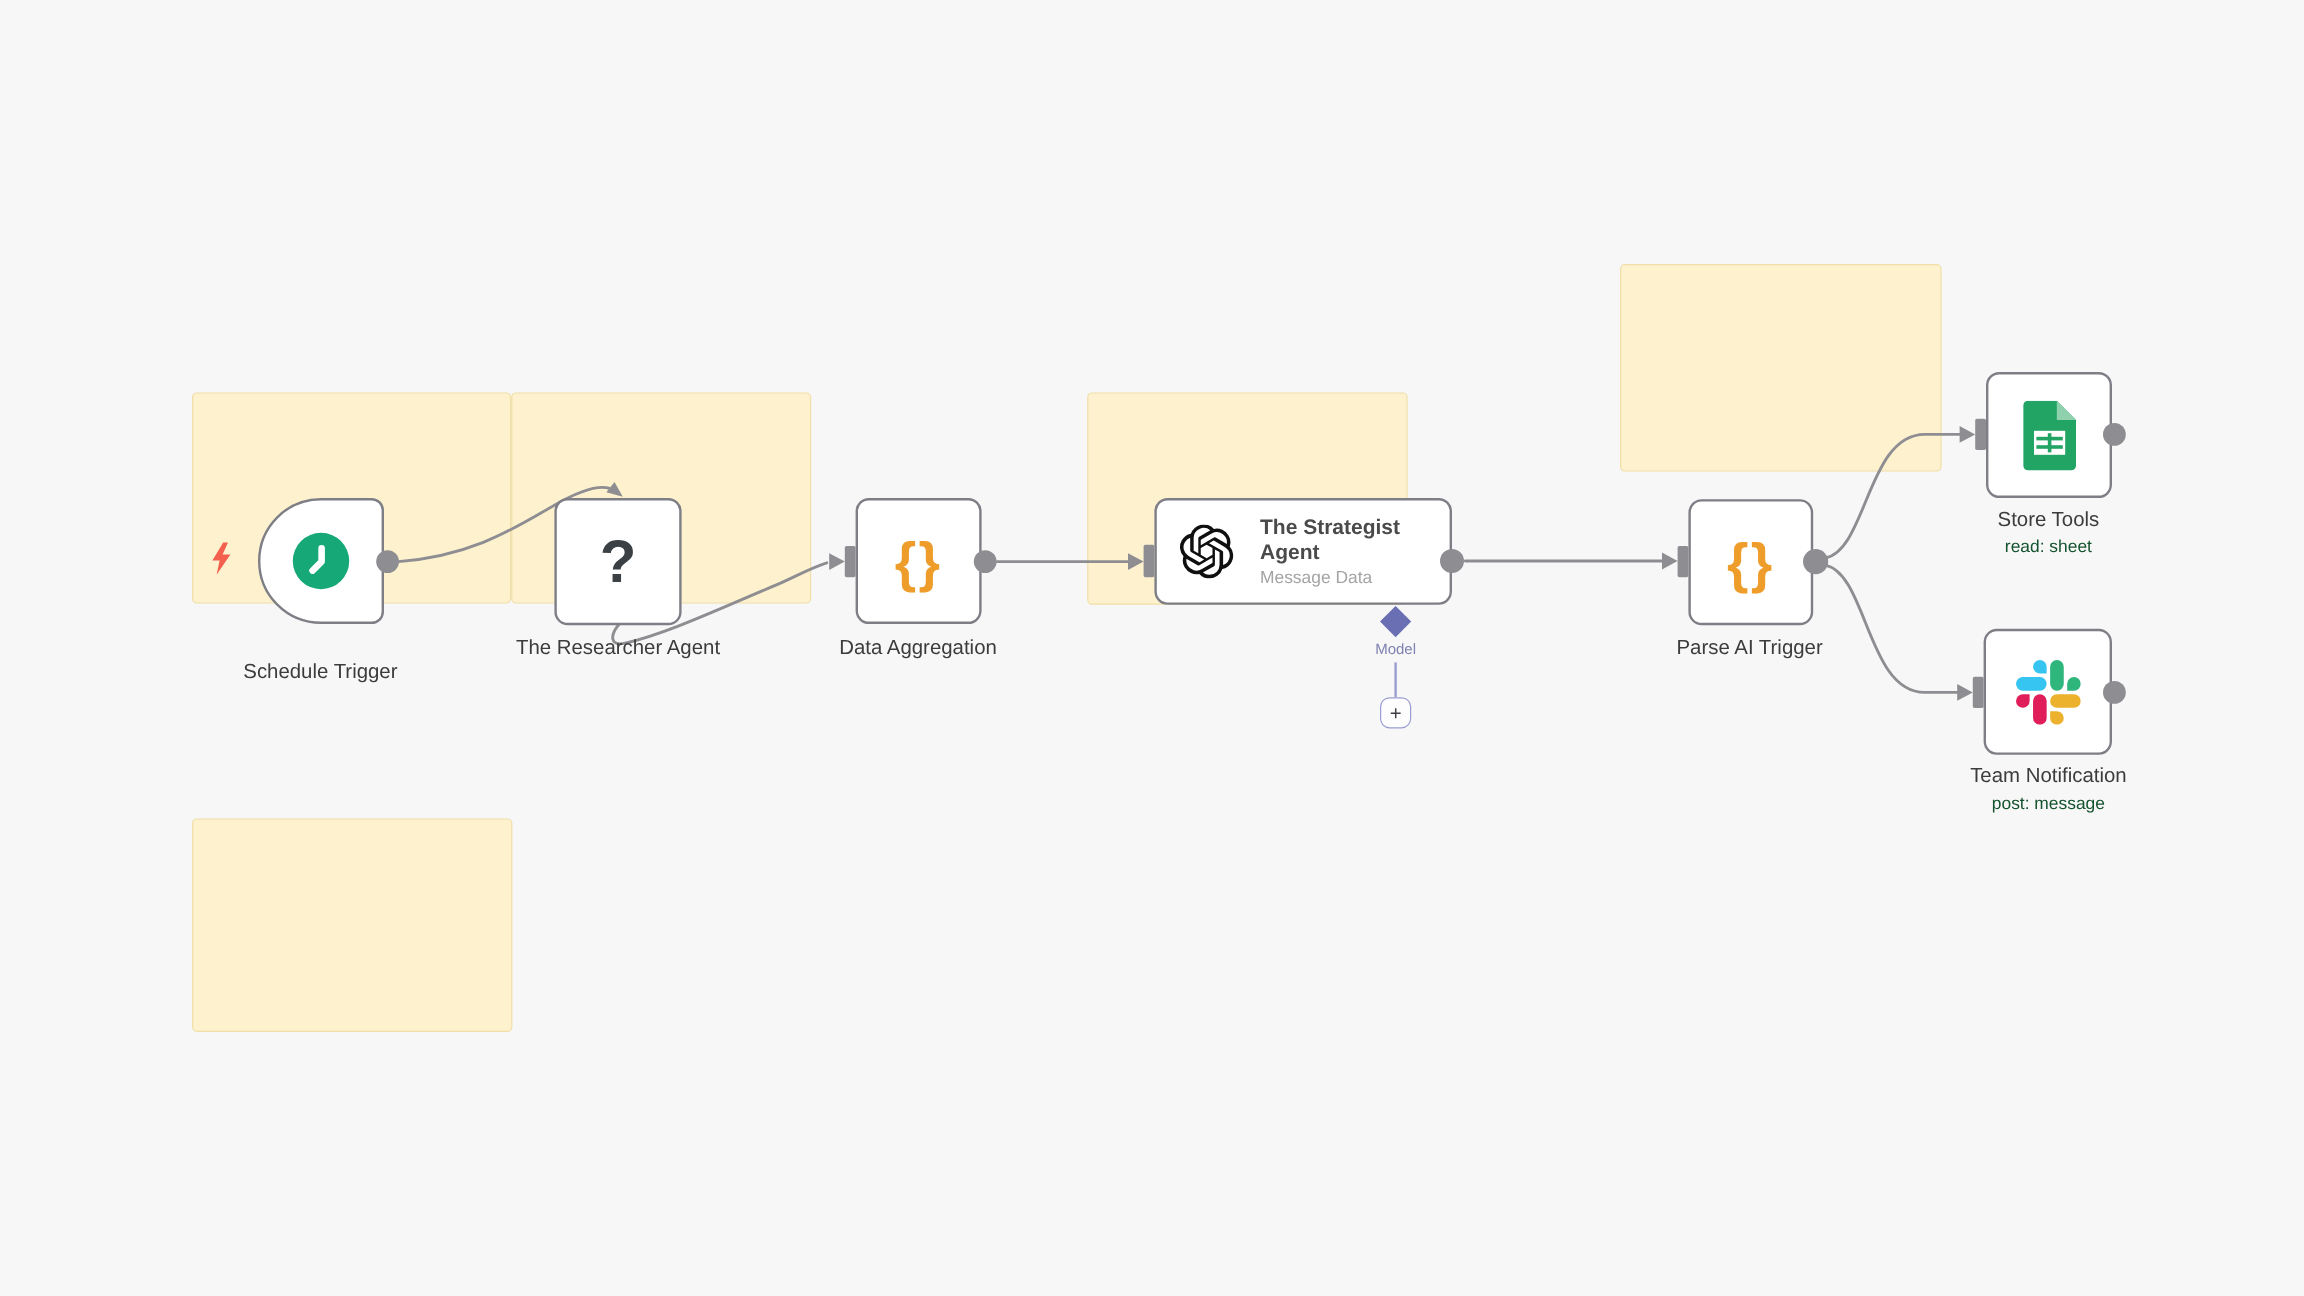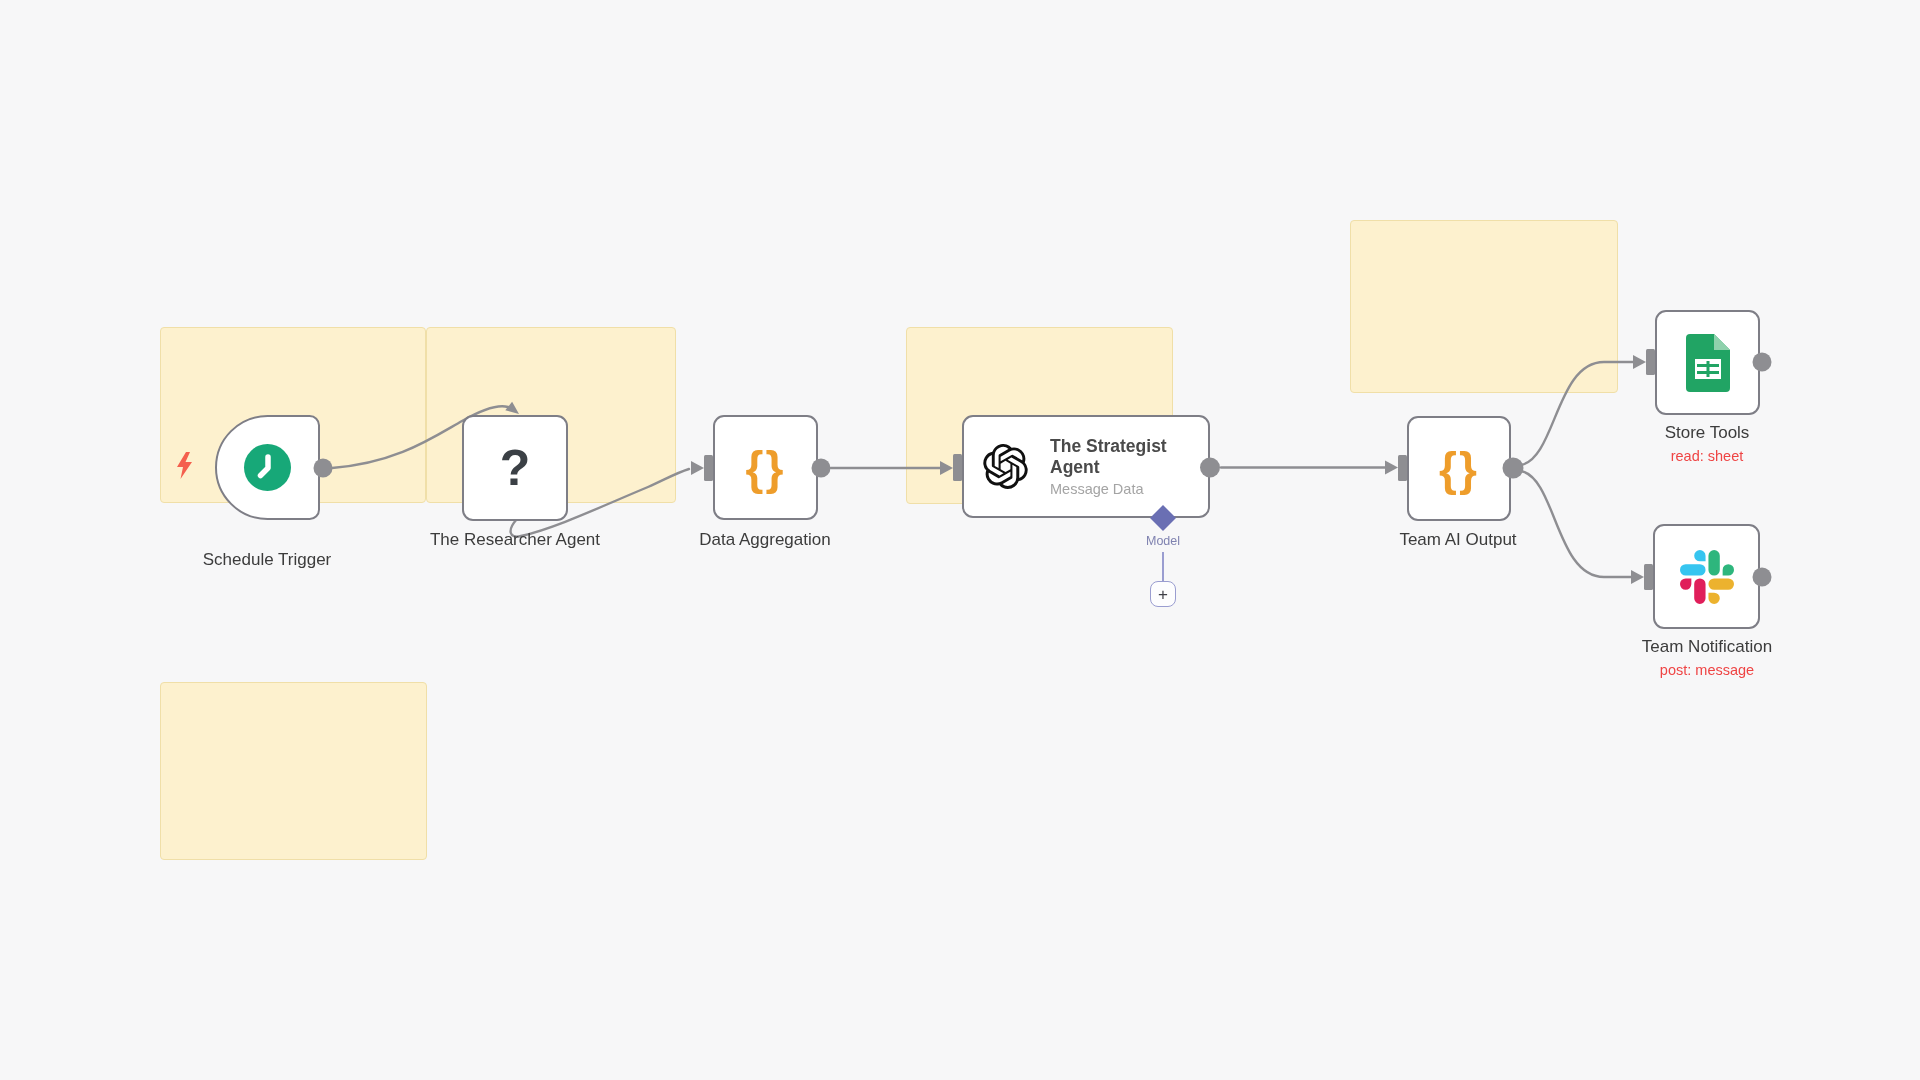--- a/index.html
+++ b/index.html
@@ -20,21 +20,21 @@
   .node.wide{justify-content:flex-start;padding-left:19px;}
   .icon-circle{width:47px;height:47px;border-radius:50%;background:#17A878;display:flex;align-items:center;justify-content:center;}
   .qmark{font-size:50px;font-weight:700;color:#3B4045;line-height:1;}
   .braces{font-size:46px;font-weight:700;color:#EE9D2B;letter-spacing:2px;line-height:1;}
   .agent-text{margin-left:22px;width:136px;}
   .agent-title{font-size:17.5px;font-weight:700;color:#4A4A4A;line-height:21px;}
   .agent-subtitle{font-size:14.5px;color:#A4A4A4;margin-top:3px;}
 
   
   .nlabel{position:absolute;transform:translateX(-50%);font-size:17px;font-weight:500;color:#3C3C3C;white-space:nowrap;}
-  .nsublabel{position:absolute;transform:translateX(-50%);font-size:14.5px;color:#ef4444;white-space:nowrap;}
+  .nsublabel{position:absolute;transform:translateX(-50%);font-size:14.5px;color:#14532d;white-space:nowrap;}
 
   
   .tools-label{position:absolute;transform:translateX(-50%);font-size:12.5px;color:#7F82B0;}
   .tools-line{position:absolute;width:1.6px;background:#9A9DD0;}
   .plus-btn{position:absolute;width:26px;height:26px;border:1.6px solid #9A9DD0;border-radius:8px;background:#FDFDFE;
             box-sizing:border-box;display:flex;align-items:center;justify-content:center;
             font-size:17px;color:#3F3F46;line-height:1;}
 </style>
 </head>
 <body>
@@ -67,21 +67,21 @@
   </div>
 
   <div class="node" style="left:462px;top:415px;width:106px;height:106px;">
     <span class="qmark">?</span>
   </div>
 
   <div class="node" style="left:713px;top:415px;width:105px;height:105px;">
     <span class="braces">{}</span>
   </div>
 
-  <div class="node wide" style="left:962px;top:415px;width:248px;height:103px;">
+  <div class="node wide" style="left:962px;top:415px;width:248px;height:89px;">
     <svg width="45" height="45" viewBox="0 0 24 24">
       <path fill="#101010" d="M22.2819 9.8211a5.9847 5.9847 0 0 0-.5157-4.9108 6.0462 6.0462 0 0 0-6.5098-2.9A6.0651 6.0651 0 0 0 4.9807 4.1818a5.9847 5.9847 0 0 0-3.9977 2.9 6.0462 6.0462 0 0 0 .7427 7.0966 5.98 5.98 0 0 0 .511 4.9107 6.051 6.051 0 0 0 6.5146 2.9001A5.9847 5.9847 0 0 0 13.2599 24a6.0557 6.0557 0 0 0 5.7718-4.2058 5.9894 5.9894 0 0 0 3.9977-2.9001 6.0557 6.0557 0 0 0-.7475-7.073zm-9.022 12.6081a4.4755 4.4755 0 0 1-2.8764-1.0408l.1419-.0804 4.7783-2.7582a.7948.7948 0 0 0 .3927-.6813v-6.7369l2.02 1.1686a.071.071 0 0 1 .038.052v5.5826a4.504 4.504 0 0 1-4.4945 4.4944zm-9.6607-4.1254a4.4708 4.4708 0 0 1-.5346-3.0137l.142.0852 4.783 2.7582a.7712.7712 0 0 0 .7806 0l5.8428-3.3685v2.3324a.0804.0804 0 0 1-.0332.0615L9.74 19.9502a4.4992 4.4992 0 0 1-6.1408-1.6464zM2.3408 7.8956a4.485 4.485 0 0 1 2.3655-1.9728V11.6a.7664.7664 0 0 0 .3879.6765l5.8144 3.3543-2.0201 1.1685a.0757.0757 0 0 1-.071 0l-4.8303-2.7865A4.504 4.504 0 0 1 2.3408 7.8956zm16.5963 3.8558L13.1038 8.364 15.1192 7.2a.0757.0757 0 0 1 .071 0l4.8303 2.7913a4.4944 4.4944 0 0 1-.6765 8.1042v-5.6772a.79.79 0 0 0-.407-.667zm2.0107-3.0231l-.142-.0852-4.7735-2.7818a.7759.7759 0 0 0-.7854 0L9.409 9.2297V6.8974a.0662.0662 0 0 1 .0284-.0615l4.8303-2.7866a4.4992 4.4992 0 0 1 6.6802 4.66zM8.3065 12.863l-2.02-1.1638a.0804.0804 0 0 1-.038-.0567V6.0742a4.4992 4.4992 0 0 1 7.3757-3.4537l-.142.0805L8.704 5.459a.7948.7948 0 0 0-.3927.6813zm1.0976-2.3654l2.602-1.4998 2.6069 1.4998v2.9994l-2.5974 1.4997-2.6067-1.4997z"></path>
     </svg>
     <div class="agent-text">
       <div class="agent-title">The Strategist Agent</div>
       <div class="agent-subtitle">Message Data</div>
     </div>
   </div>
 
   <div class="node" style="left:1407px;top:416px;width:104px;height:105px;">
@@ -133,21 +133,21 @@
       <polygon points="1646,362 1633,355 1633,369"></polygon>
       <polygon points="1644,577 1631,570 1631,584"></polygon>
     </g>
     <polygon points="1163,505 1176,518 1163,531 1150,518" fill="#6A6FB3"></polygon>
     <path d="M186 452 L177 467 H183 L180.5 479 L192 462 H185.5 L190 452 Z" fill="#F4604E"></path>
   </svg>
 
   <div class="nlabel" style="left:267px;top:550px;">Schedule Trigger</div>
   <div class="nlabel" style="left:515px;top:530px;">The Researcher Agent</div>
   <div class="nlabel" style="left:765px;top:530px;">Data Aggregation</div>
-  <div class="nlabel" style="left:1458px;top:530px;">Team AI Output</div>
+  <div class="nlabel" style="left:1458px;top:530px;">Parse AI Trigger</div>
   <div class="nlabel" style="left:1707px;top:423px;">Store Tools</div>
   <div class="nsublabel" style="left:1707px;top:448px;">read: sheet</div>
   <div class="nlabel" style="left:1707px;top:637px;">Team Notification</div>
   <div class="nsublabel" style="left:1707px;top:662px;">post: message</div>
 
   <div class="tools-label" style="left:1163px;top:534px;">Model</div>
   <div class="tools-line" style="left:1162px;top:552px;height:29px;"></div>
   <div class="plus-btn" style="left:1150px;top:581px;">+</div>
 
 </div>

